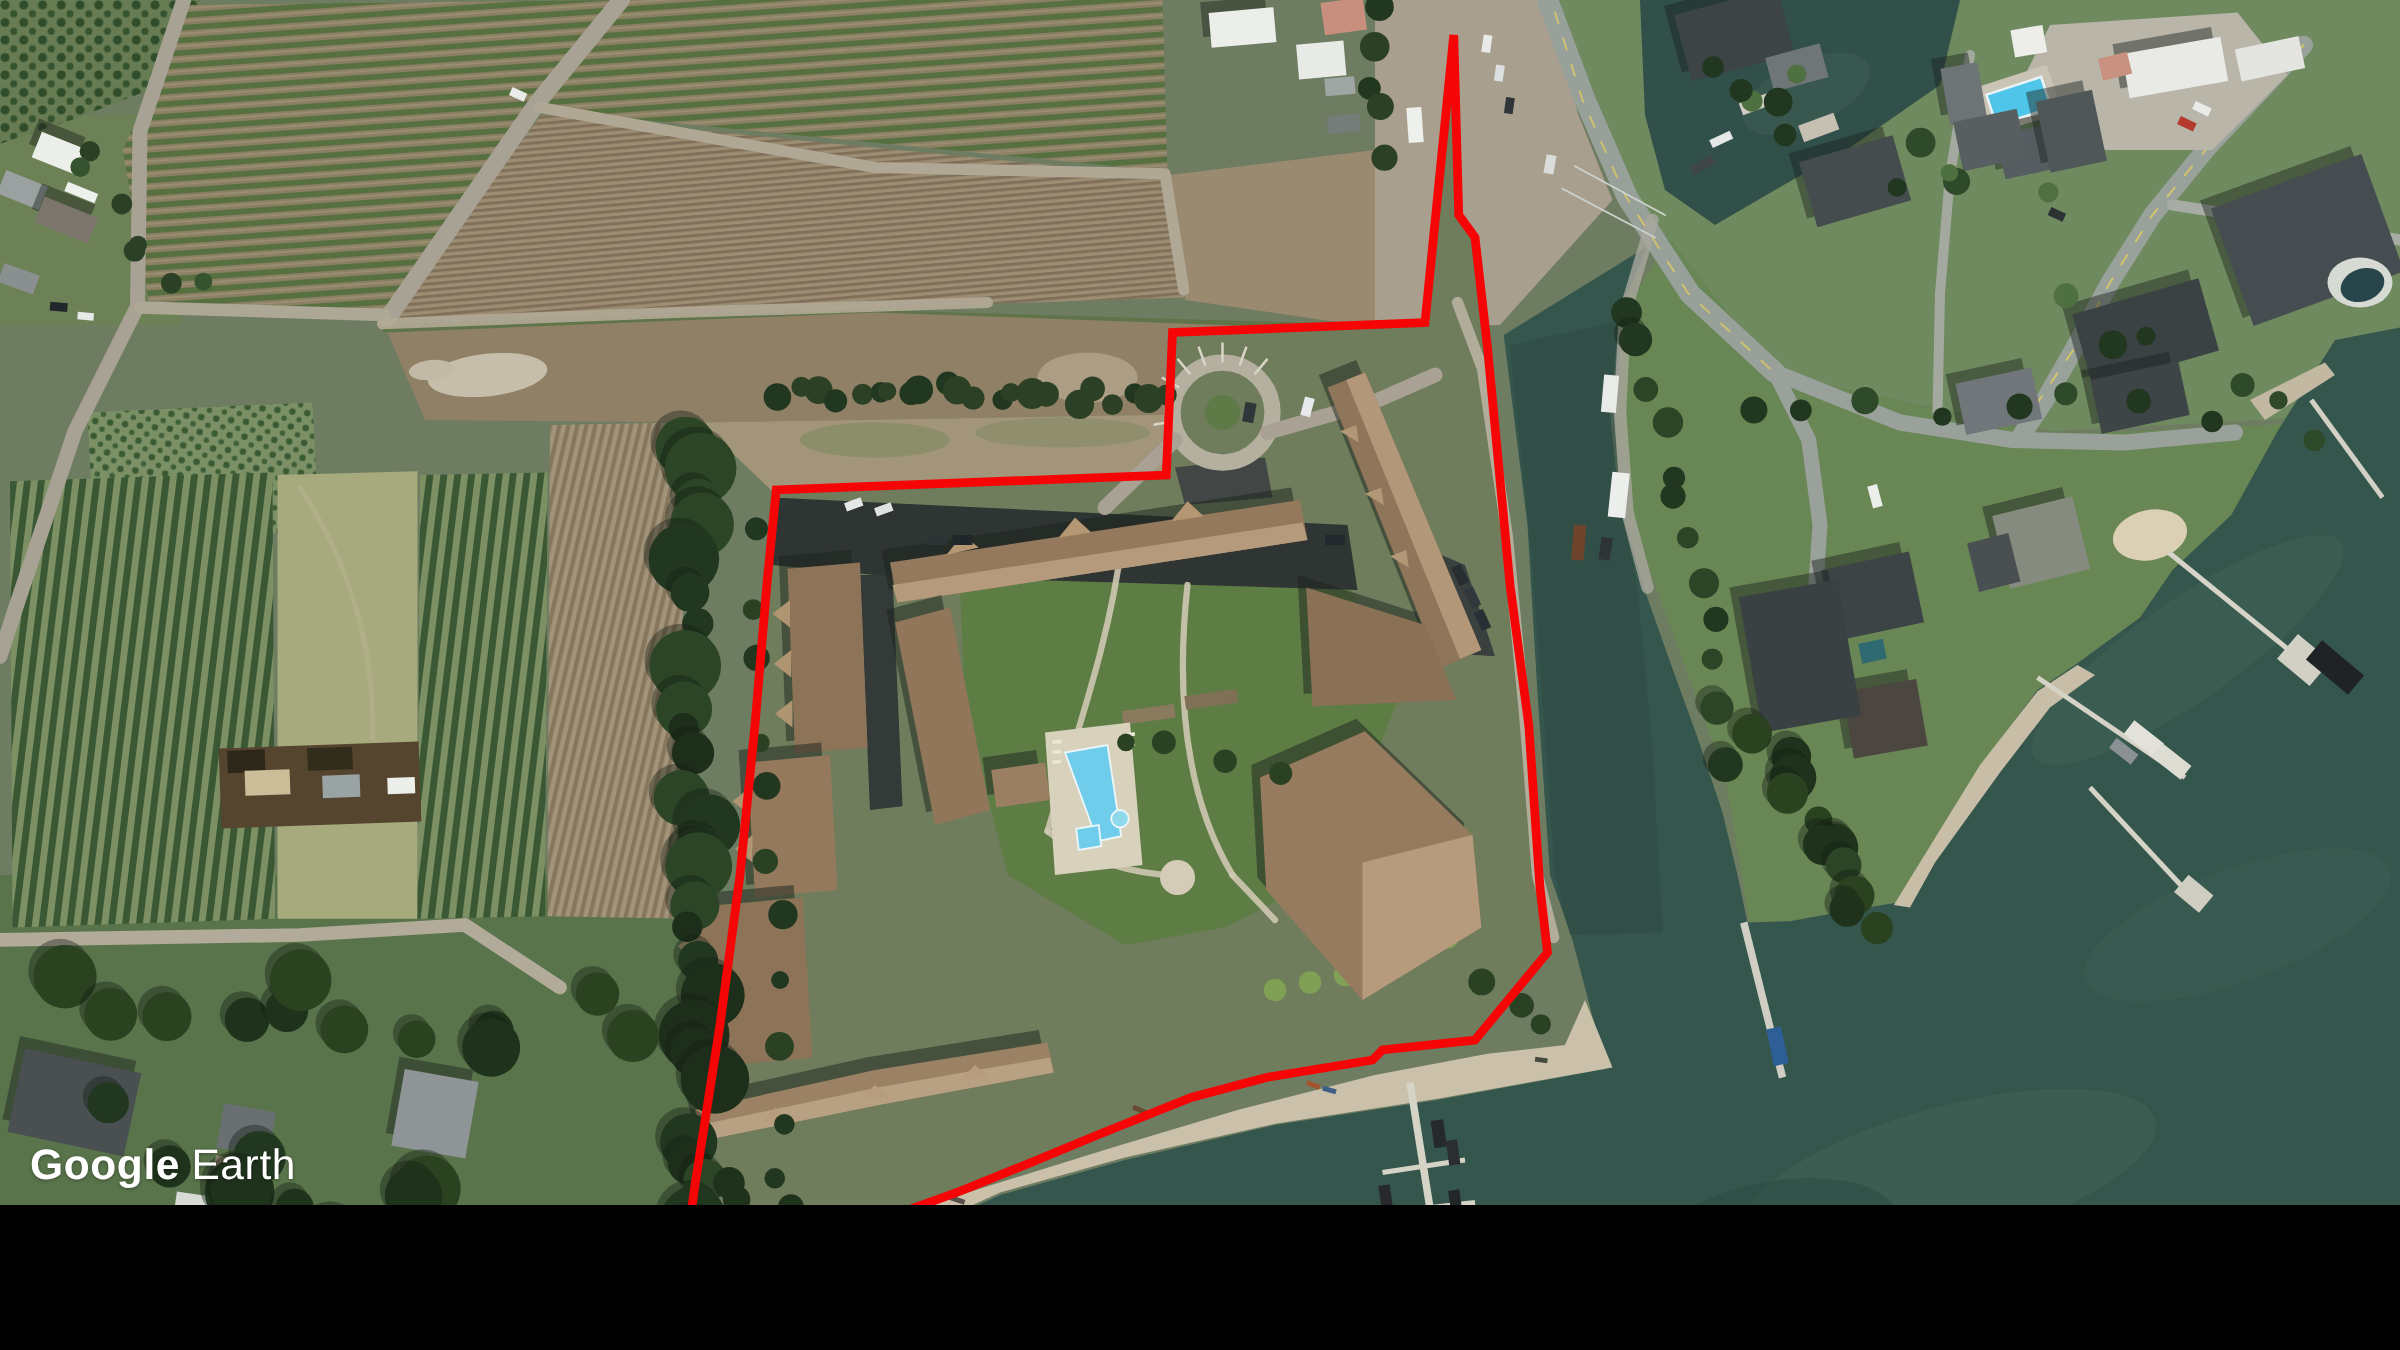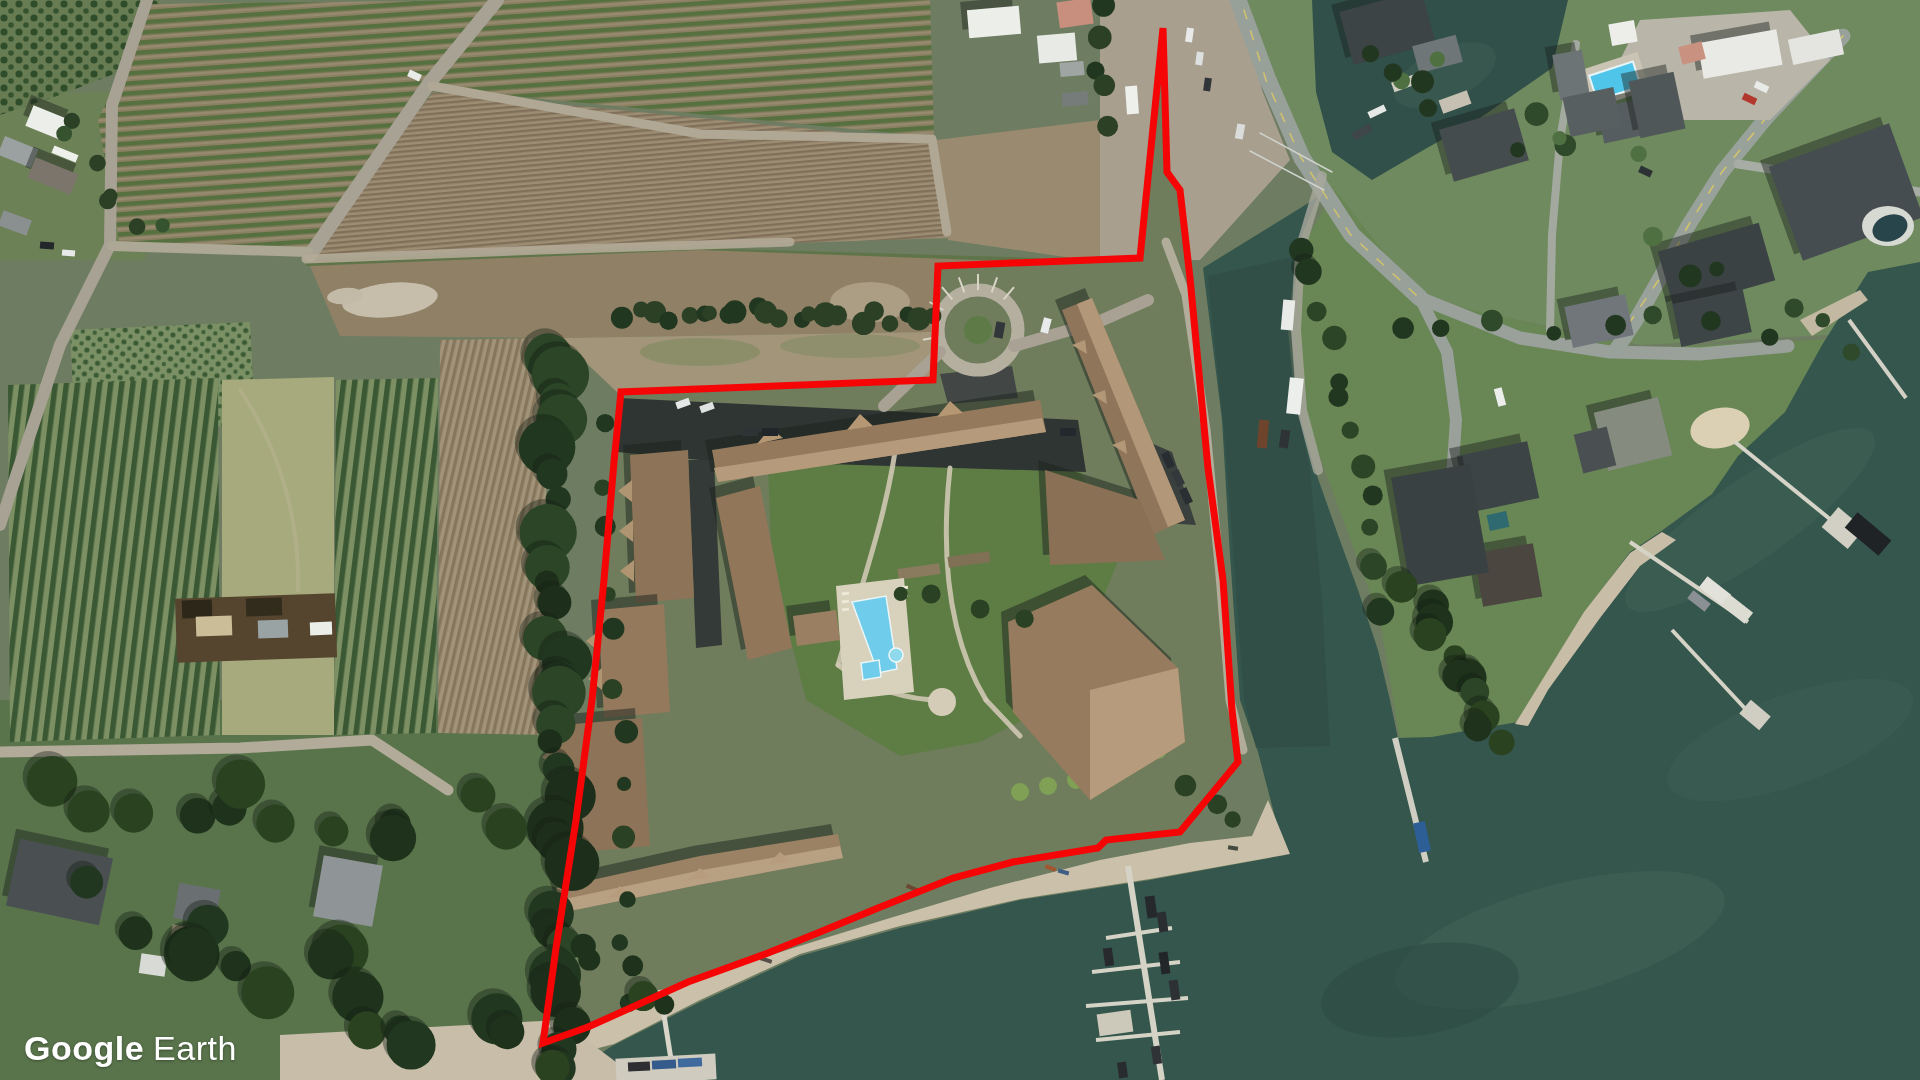--- a/index.html
+++ b/index.html
@@ -1,16 +1,16 @@
 <!DOCTYPE html>
 <html><head>
 <meta charset="utf-8">
 <style>
   html,body{margin:0;padding:0;background:#000;font-family:"Liberation Sans",sans-serif;}
-  #viewport{position:relative;width:1920px;height:1080px;overflow:hidden;background:#a21caf;}
+  #viewport{position:relative;width:1920px;height:964px;overflow:hidden;background:#a21caf;}
   #map-svg{position:absolute;inset:0;display:block;}
   #watermark{position:absolute;left:24px;bottom:12px;color:#fff;font-size:34px;
     letter-spacing:.5px;text-shadow:0 1px 3px rgba(0,0,0,.35);user-select:none;}
   #watermark .brand{font-weight:700;}
   #watermark .product{font-weight:400;margin-left:9px;}
 </style>
 </head>
 <body>
 
 <div id="viewport">

